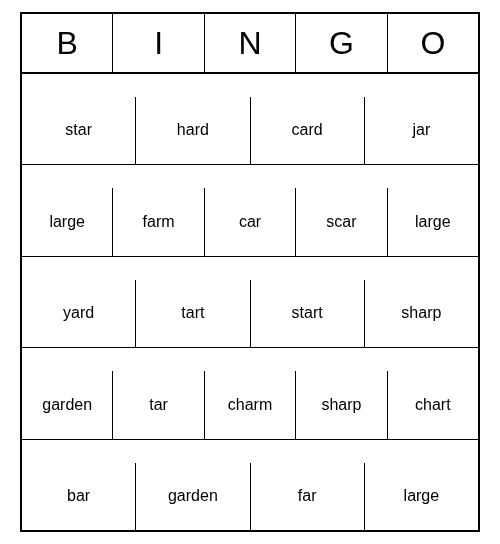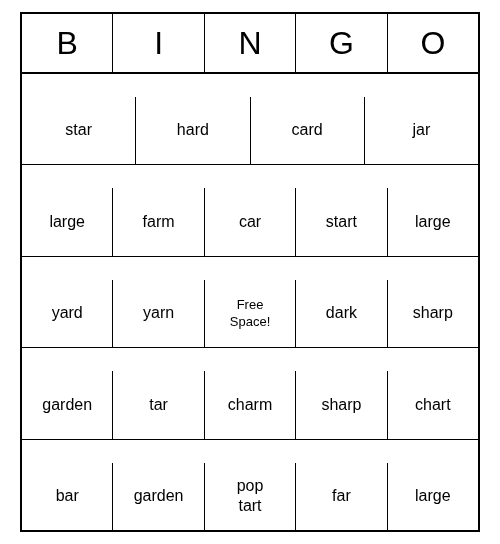--- a/index.html
+++ b/index.html
@@ -100,41 +100,39 @@
       <div class="bingo-cell">star</div>
       <div class="bingo-cell">hard</div>
       <div class="bingo-cell">card</div>
       <div class="bingo-cell">jar</div>
     </div>
 
     <div class="bingo-row">
       <div class="bingo-cell">large</div>
       <div class="bingo-cell">farm</div>
       <div class="bingo-cell">car</div>
-      <div class="bingo-cell">start</div>
+      <div class="bingo-cell">scar</div>
       <div class="bingo-cell">large</div>
     </div>
 
     <div class="bingo-row">
       <div class="bingo-cell">yard</div>
-      <div class="bingo-cell">yarn</div>
-      <div class="bingo-cell free-space">Free<br>Space!</div>
-      <div class="bingo-cell">dark</div>
+      <div class="bingo-cell">tart</div>
+      <div class="bingo-cell">start</div>
       <div class="bingo-cell">sharp</div>
     </div>
 
     <div class="bingo-row">
       <div class="bingo-cell">garden</div>
       <div class="bingo-cell">tar</div>
       <div class="bingo-cell">charm</div>
       <div class="bingo-cell">sharp</div>
       <div class="bingo-cell">chart</div>
     </div>
 
     <div class="bingo-row">
       <div class="bingo-cell">bar</div>
       <div class="bingo-cell">garden</div>
-      <div class="bingo-cell">pop<br>tart</div>
       <div class="bingo-cell">far</div>
       <div class="bingo-cell">large</div>
     </div>
   </div>
 </div>
 
 </body></html>

